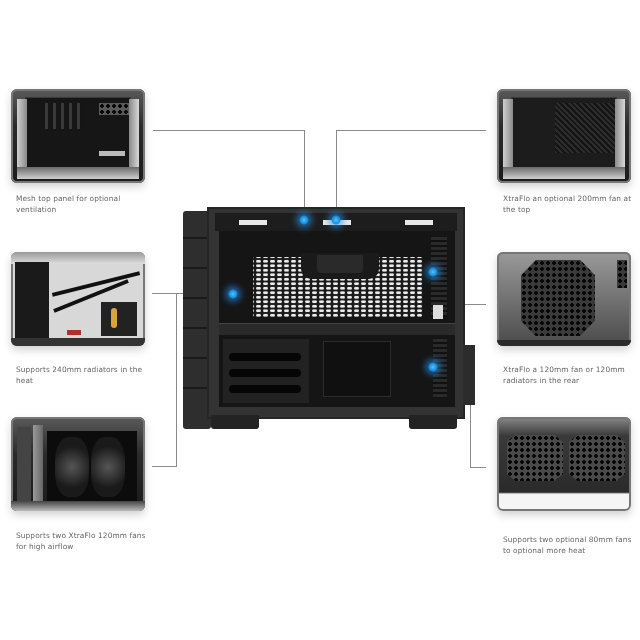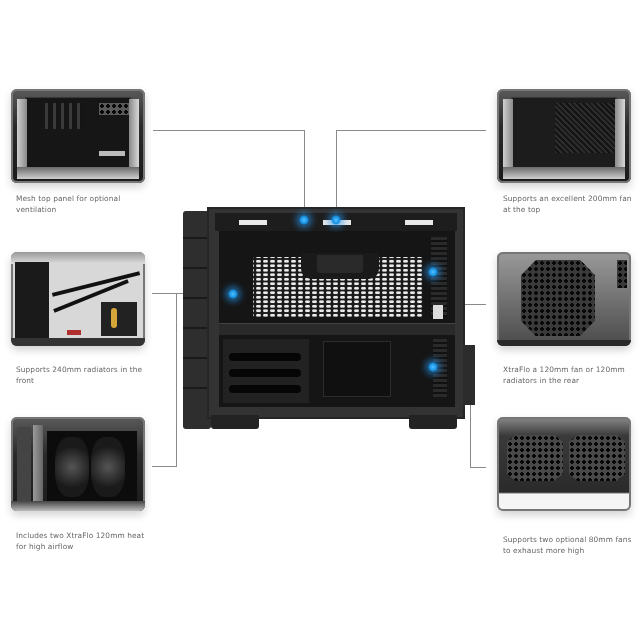--- a/index.html
+++ b/index.html
@@ -75,53 +75,53 @@
 <div class="thumb" style="left:11px; top:252px; background:#d8d8d8;">
   <div style="position:absolute; left:0; right:0; top:0; height:12px; background:linear-gradient(180deg,#999,#ddd);"></div>
   <div style="position:absolute; left:4px; top:10px; width:34px; height:80px; background:#1a1a1a;"></div>
   <div style="position:absolute; left:90px; top:50px; width:36px; height:34px; background:#222;"></div>
   <div style="position:absolute; left:40px; top:30px; width:90px; height:4px; background:#111; transform:rotate(-14deg);"></div>
   <div style="position:absolute; left:40px; top:42px; width:80px; height:4px; background:#111; transform:rotate(-22deg);"></div>
   <div style="position:absolute; left:100px; top:56px; width:6px; height:20px; background:#d7a63a; border-radius:3px;"></div>
   <div style="position:absolute; left:56px; top:78px; width:14px; height:5px; background:#b03030;"></div>
   <div style="position:absolute; left:0; right:0; bottom:0; height:8px; background:#333;"></div>
 </div>
-<div class="caption" style="left:16px; top:364px; width:130px;">Supports 240mm radiators in the front</div>
+<div class="caption" style="left:16px; top:364px; width:130px;">Supports 240mm radiators in the heat</div>
 
 <div class="thumb" style="left:11px; top:417px;">
   <div style="position:absolute; left:6px; top:10px; width:14px; height:78px; background:#444;"></div>
   <div style="position:absolute; left:22px; top:8px; width:10px; height:80px; background:linear-gradient(90deg,#9a9a9a,#666);"></div>
   <div style="position:absolute; left:36px; top:14px; width:90px; height:70px; background:#0c0c0c;"></div>
   <div style="position:absolute; left:44px; top:20px; width:34px; height:60px; border-radius:40%; background:radial-gradient(circle,#555 0%,#1a1a1a 60%);"></div>
   <div style="position:absolute; left:80px; top:20px; width:34px; height:60px; border-radius:40%; background:radial-gradient(circle,#555 0%,#1a1a1a 60%);"></div>
   <div style="position:absolute; left:0; right:0; bottom:0; height:10px; background:linear-gradient(180deg,#444,#bbb);"></div>
 </div>
-<div class="caption" style="left:16px; top:530px; width:130px;">Includes two XtraFlo 120mm heat for high airflow</div>
+<div class="caption" style="left:16px; top:530px; width:130px;">Supports two XtraFlo 120mm fans for high airflow</div>
 
 <div class="thumb" style="left:497px; top:89px;">
   <div class="inner" style="background:#1c1c1c;"></div>
   <div style="position:absolute; left:58px; top:14px; width:60px; height:50px; background:repeating-linear-gradient(45deg,#2c2c2c 0 2px,#141414 2px 4px);"></div>
   <div class="frame-l"></div>
     <div class="frame-r"></div>
     <div class="frame-b"></div>
 </div>
-<div class="caption" style="left:503px; top:193px; width:135px;">Supports an excellent 200mm fan at the top</div>
+<div class="caption" style="left:503px; top:193px; width:135px;">XtraFlo an optional 200mm fan at the top</div>
 
 <div class="thumb" style="left:497px; top:252px; background:linear-gradient(180deg,#9a9a9a,#4a4a4a);">
   <div class="hexgrid" style="left:24px; top:8px; width:74px; height:76px; clip-path:polygon(20% 0,80% 0,100% 20%,100% 80%,80% 100%,20% 100%,0 80%,0 20%); background-color:#3a3a3a;"></div>
   <div class="hexgrid" style="left:120px; top:8px; width:10px; height:28px; background-color:#3a3a3a;"></div>
   <div style="position:absolute; left:0; right:0; bottom:0; height:6px; background:#2a2a2a;"></div>
 </div>
 <div class="caption" style="left:503px; top:364px; width:130px;">XtraFlo a 120mm fan or 120mm radiators in the rear</div>
 
 <div class="thumb" style="left:497px; top:417px; background:linear-gradient(180deg,#8a8a8a,#3a3a3a 20%,#2a2a2a 80%,#f5f5f5 82%);">
   <div class="hexgrid" style="left:10px; top:18px; width:56px; height:46px; clip-path:polygon(15% 0,85% 0,100% 15%,100% 85%,85% 100%,15% 100%,0 85%,0 15%); background-color:#4a4a4a;"></div>
   <div class="hexgrid" style="left:72px; top:18px; width:56px; height:46px; clip-path:polygon(15% 0,85% 0,100% 15%,100% 85%,85% 100%,15% 100%,0 85%,0 15%); background-color:#4a4a4a;"></div>
 </div>
-<div class="caption" style="left:503px; top:534px; width:130px;">Supports two optional 80mm fans to exhaust more high</div>
+<div class="caption" style="left:503px; top:534px; width:130px;">Supports two optional 80mm fans to optional more heat</div>
 
 <div class="line" style="left:153px; top:130px; width:152px; height:1px;"></div>
 <div class="line" style="left:304px; top:130px; width:1px; height:84px;"></div>
 
 <div class="line" style="left:336px; top:130px; width:150px; height:1px;"></div>
 <div class="line" style="left:336px; top:130px; width:1px; height:84px;"></div>
 
 <div class="line" style="left:152px; top:293px; width:82px; height:1px;"></div>
 <div class="line" style="left:176px; top:293px; width:1px; height:174px;"></div>
 <div class="line" style="left:152px; top:466px; width:25px; height:1px;"></div>

